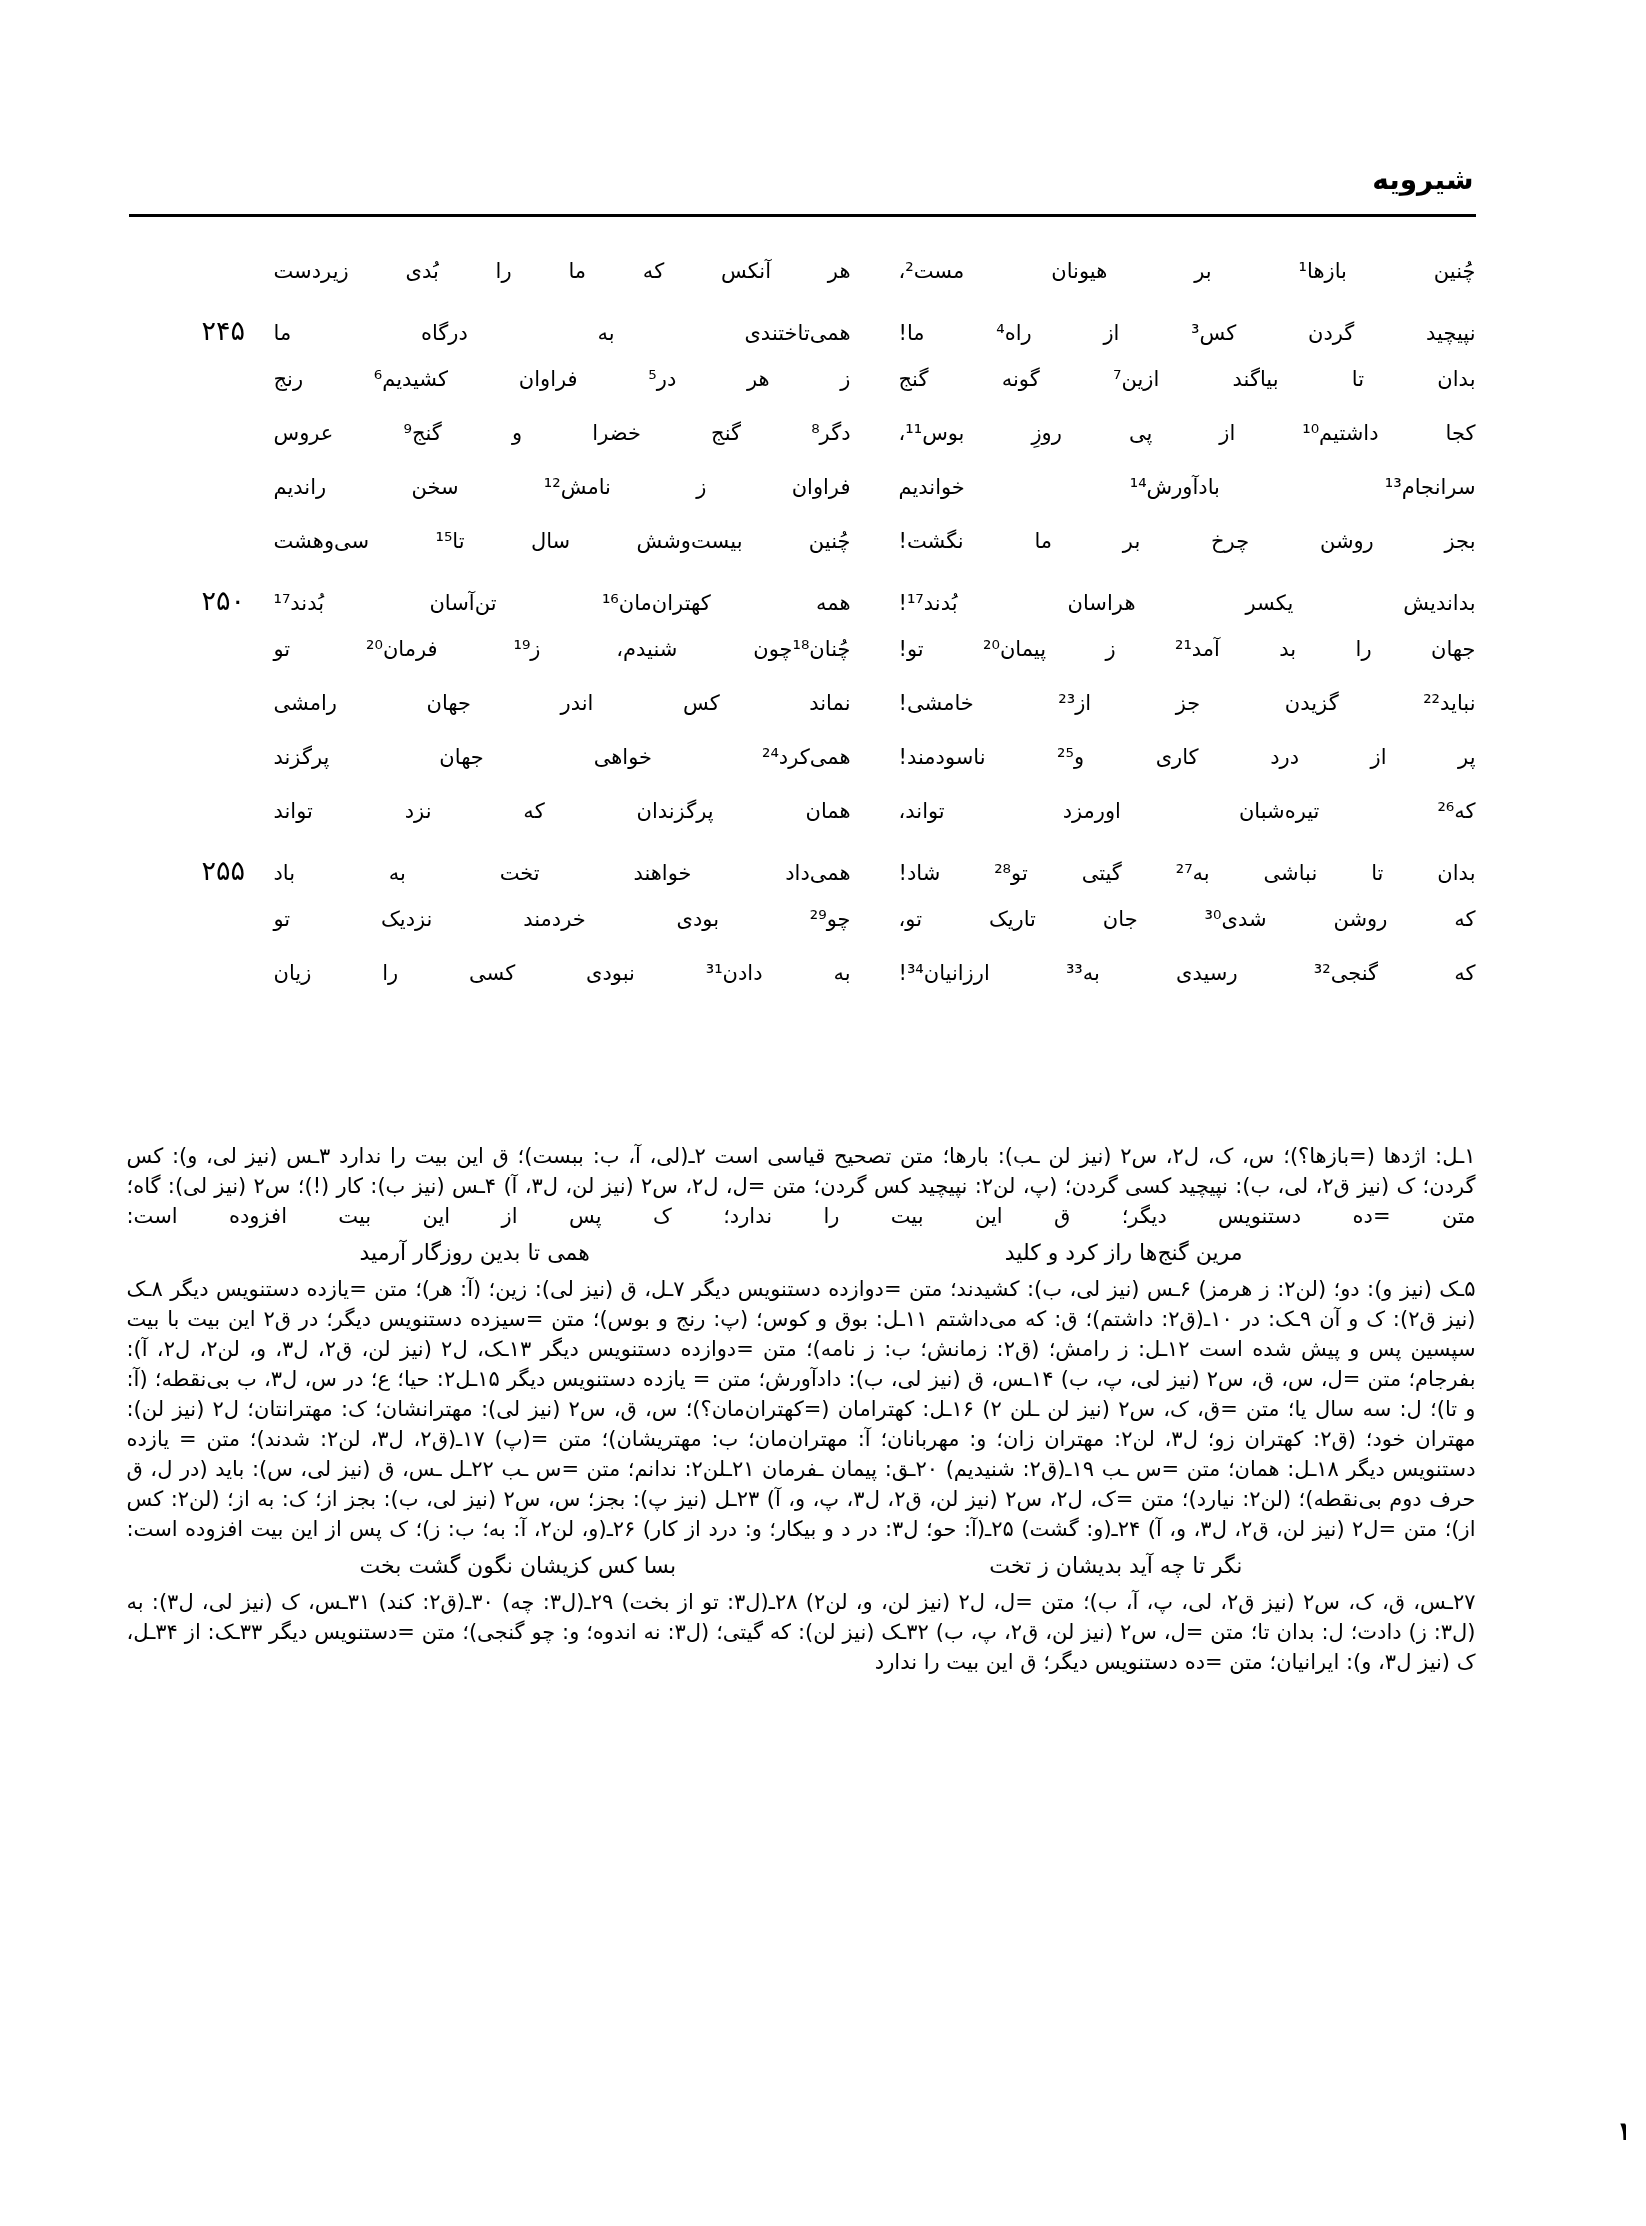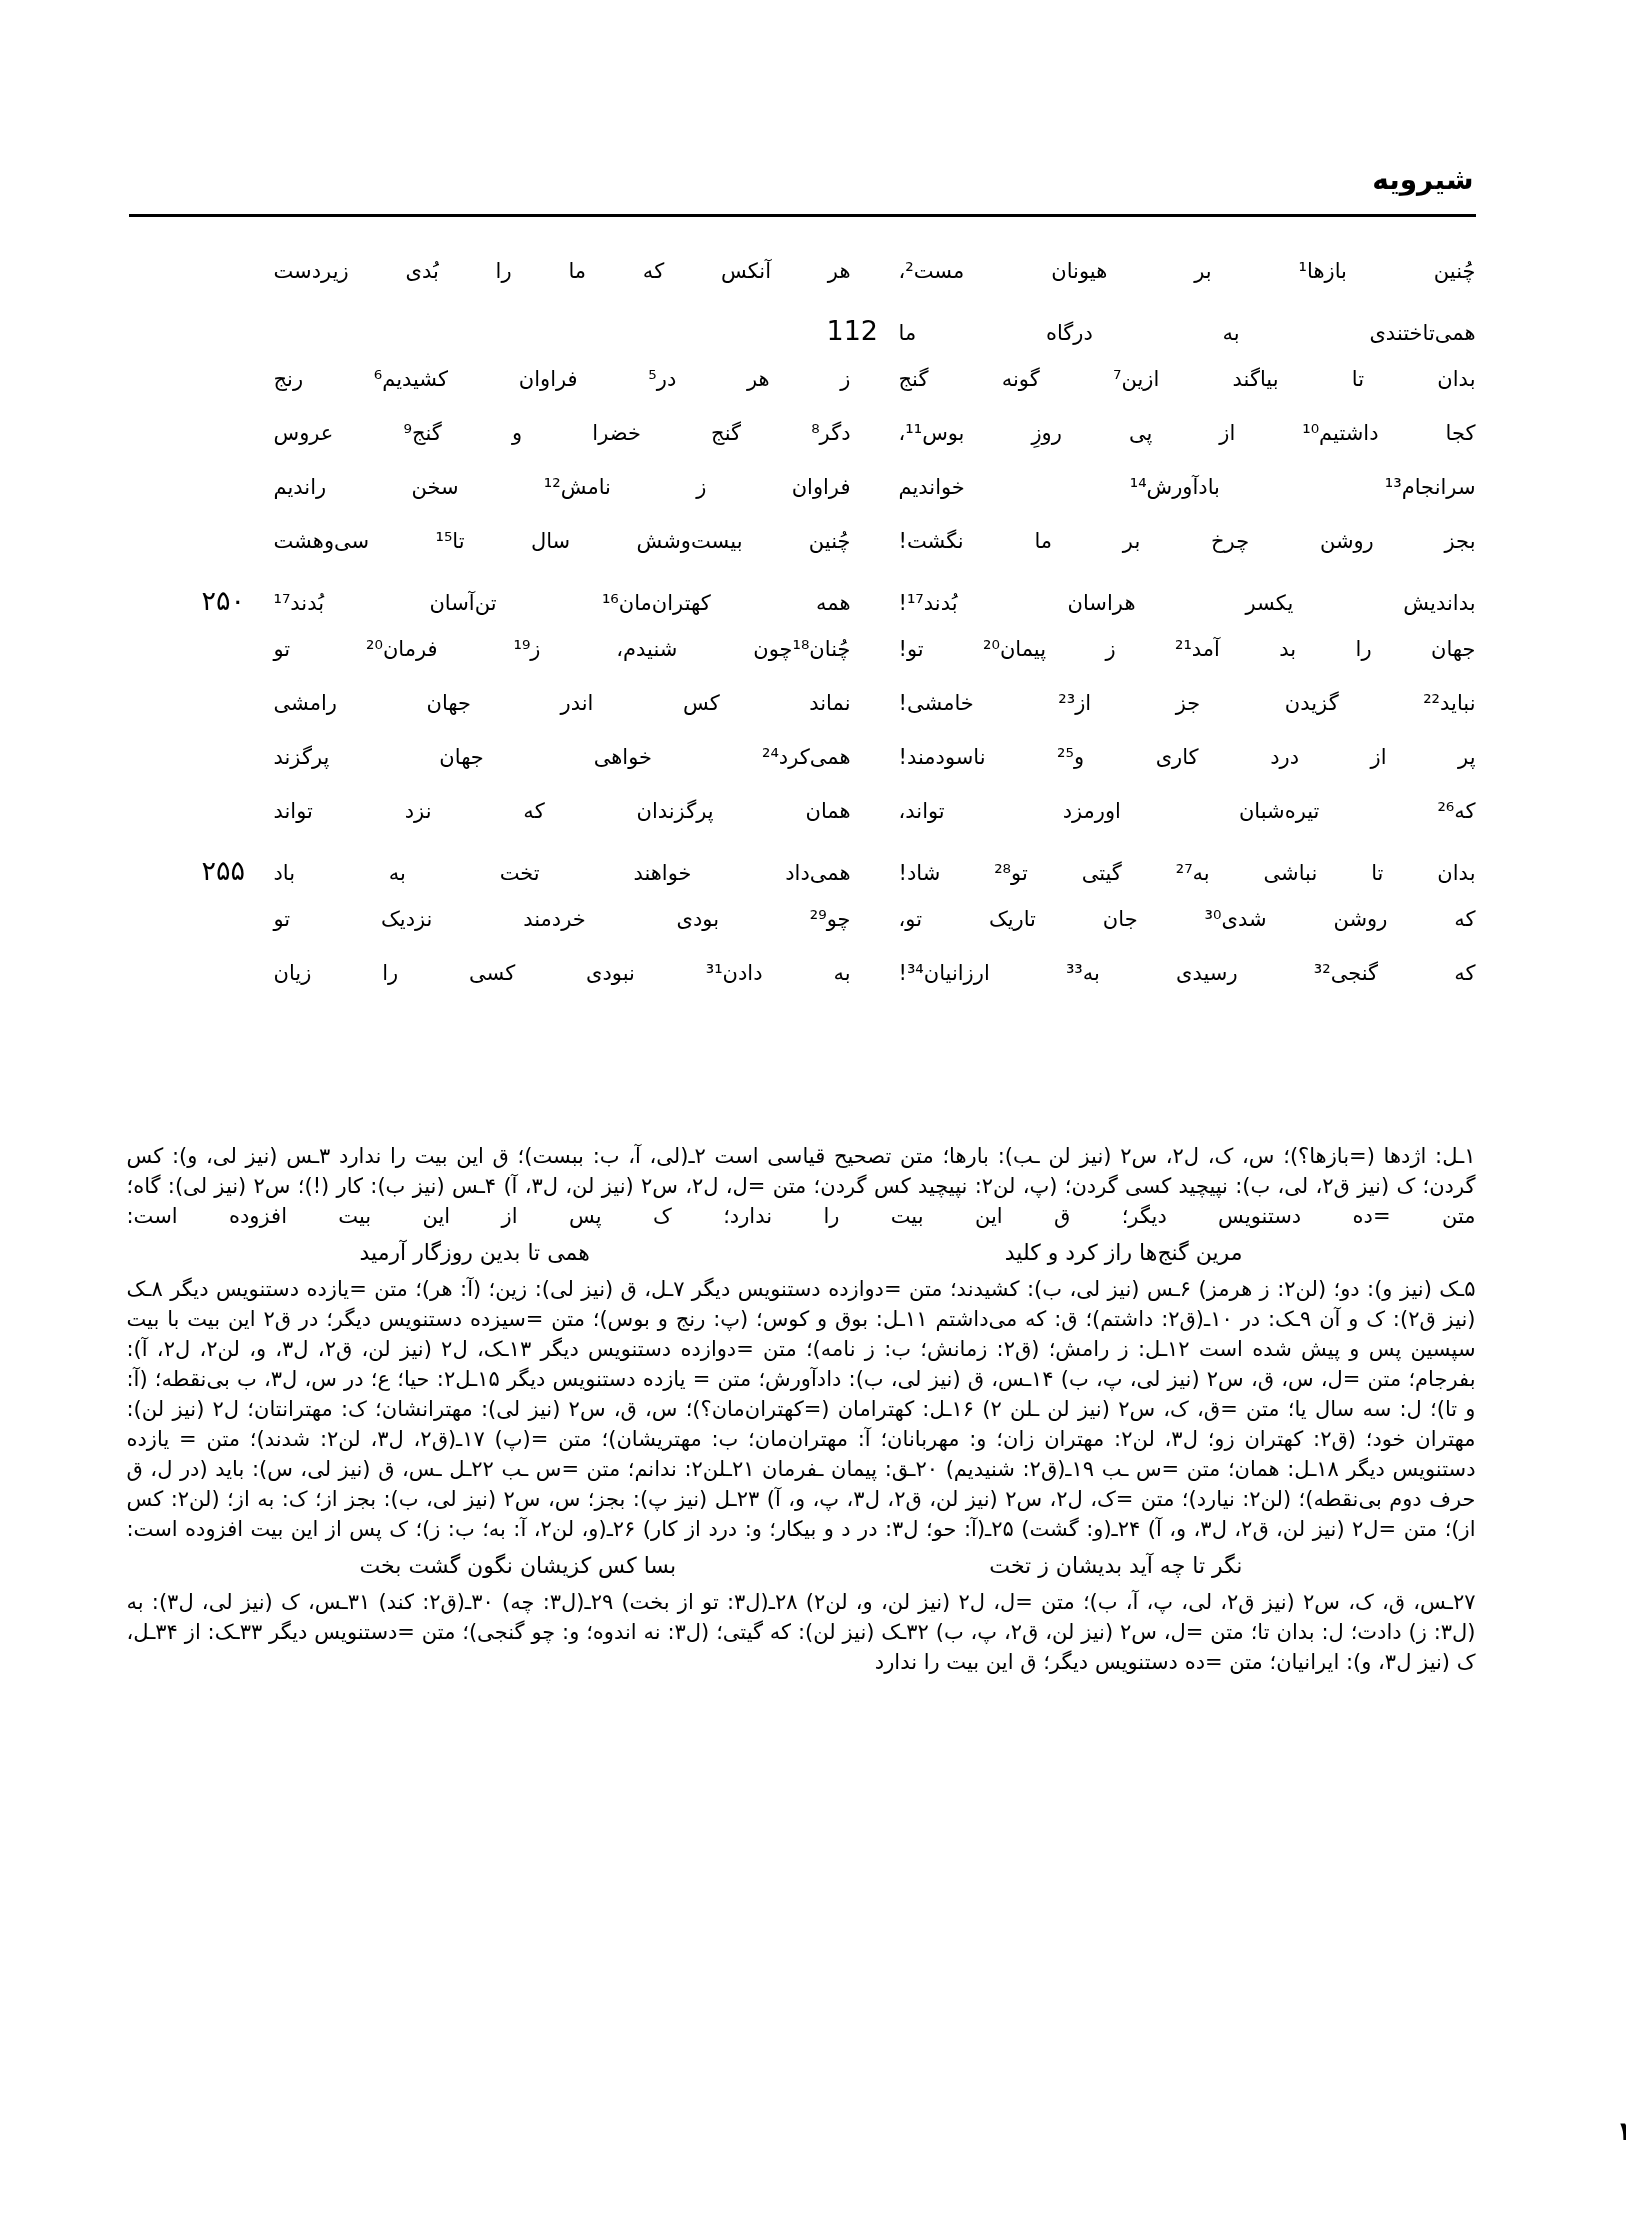--- a/index.html
+++ b/index.html
@@ -132,22 +132,23 @@
 
   <div class="verse-block">
 
     <div class="verse-row">
       <div class="hemi m1">چُنین بازها¹ بر هیونان مست²،</div>
       <div class="hemi">هر آنکس که ما را بُدی زیردست</div>
       <div class="vnum"></div>
     </div>
 
     <div class="verse-row">
+      <div class="hemi m1">نپیچید گردن کس³ از راه⁴ ما!</div>
       <div class="hemi">همی‌تاختندی به درگاه ما</div>
-      <div class="vnum">112</div>
+      <div class="vnum">۲۴۵</div>
     </div>
 
     <div class="verse-row">
       <div class="hemi m1">بدان تا بیاگند ازین⁷ گونه گنج</div>
       <div class="hemi">ز هر در⁵ فراوان کشیدیم⁶ رنج</div>
       <div class="vnum"></div>
     </div>
 
     <div class="verse-row">
       <div class="hemi m1">کجا داشتیم¹⁰ از پی روزِ بوس¹¹،</div>

